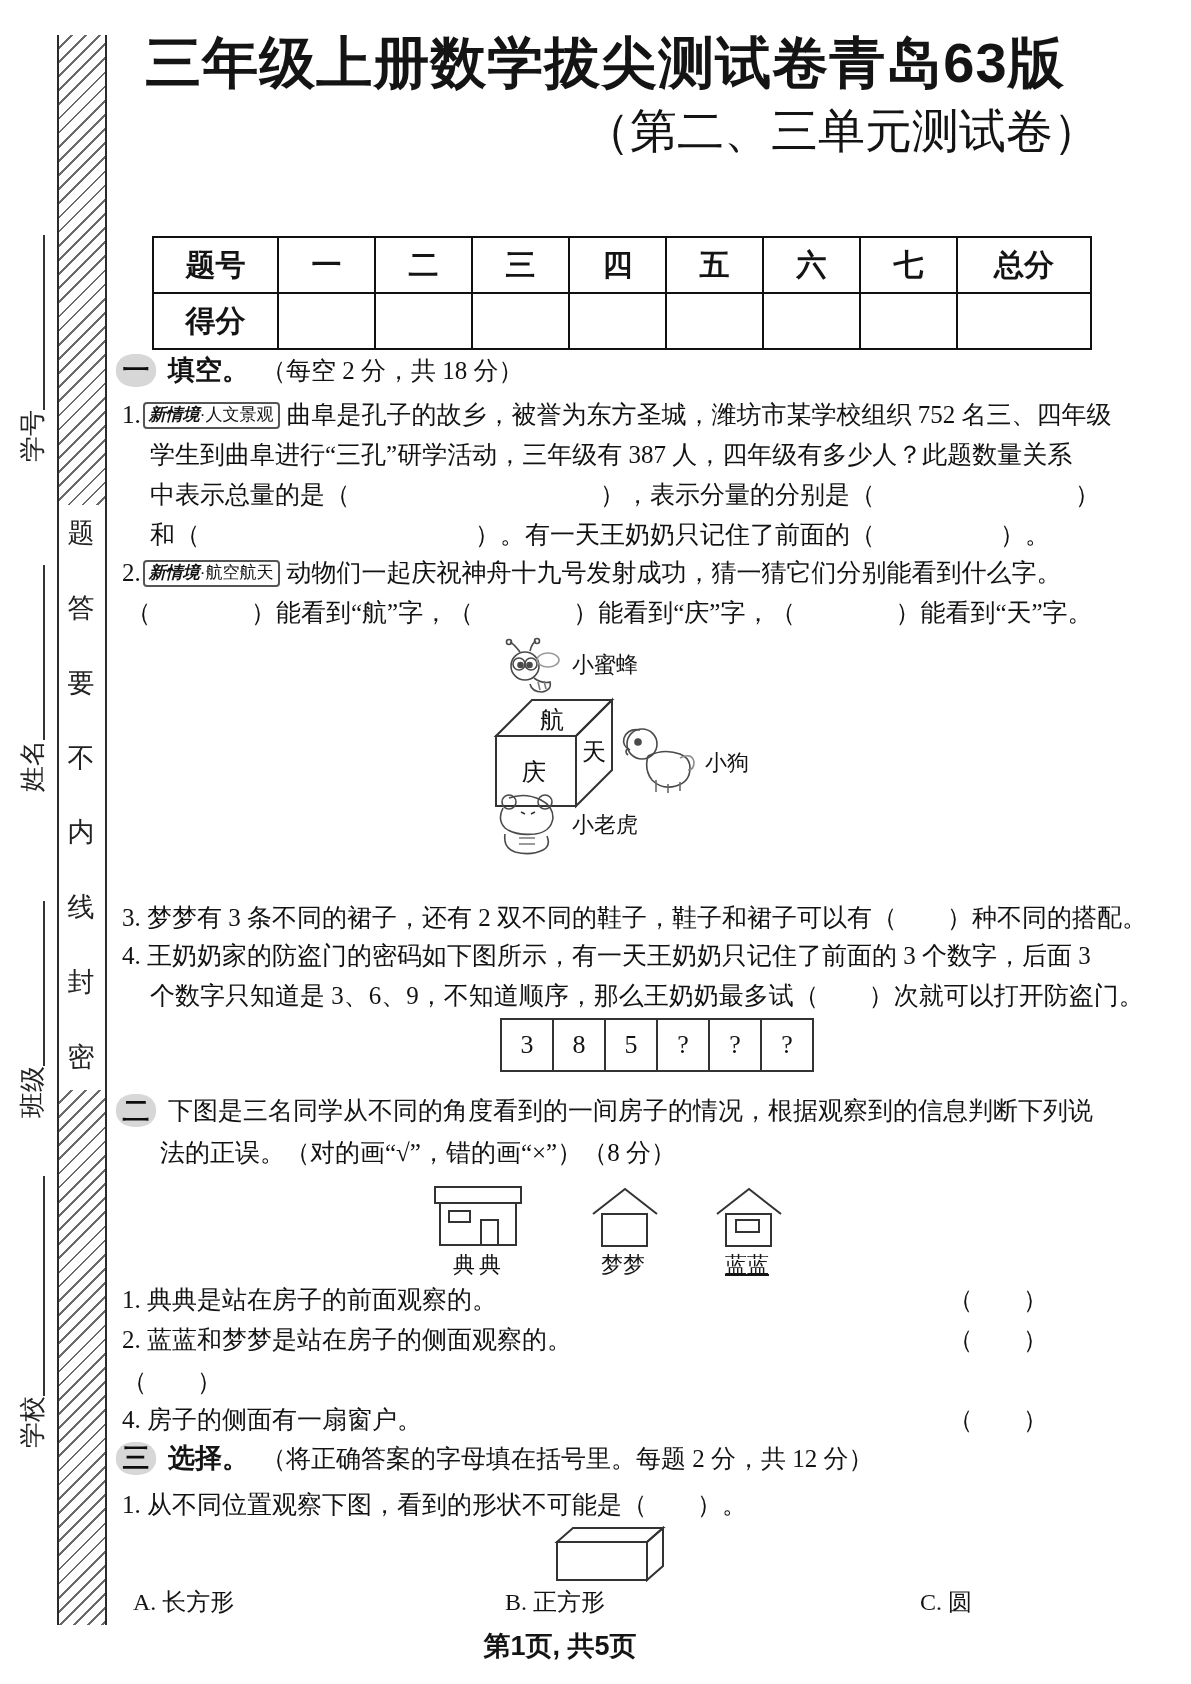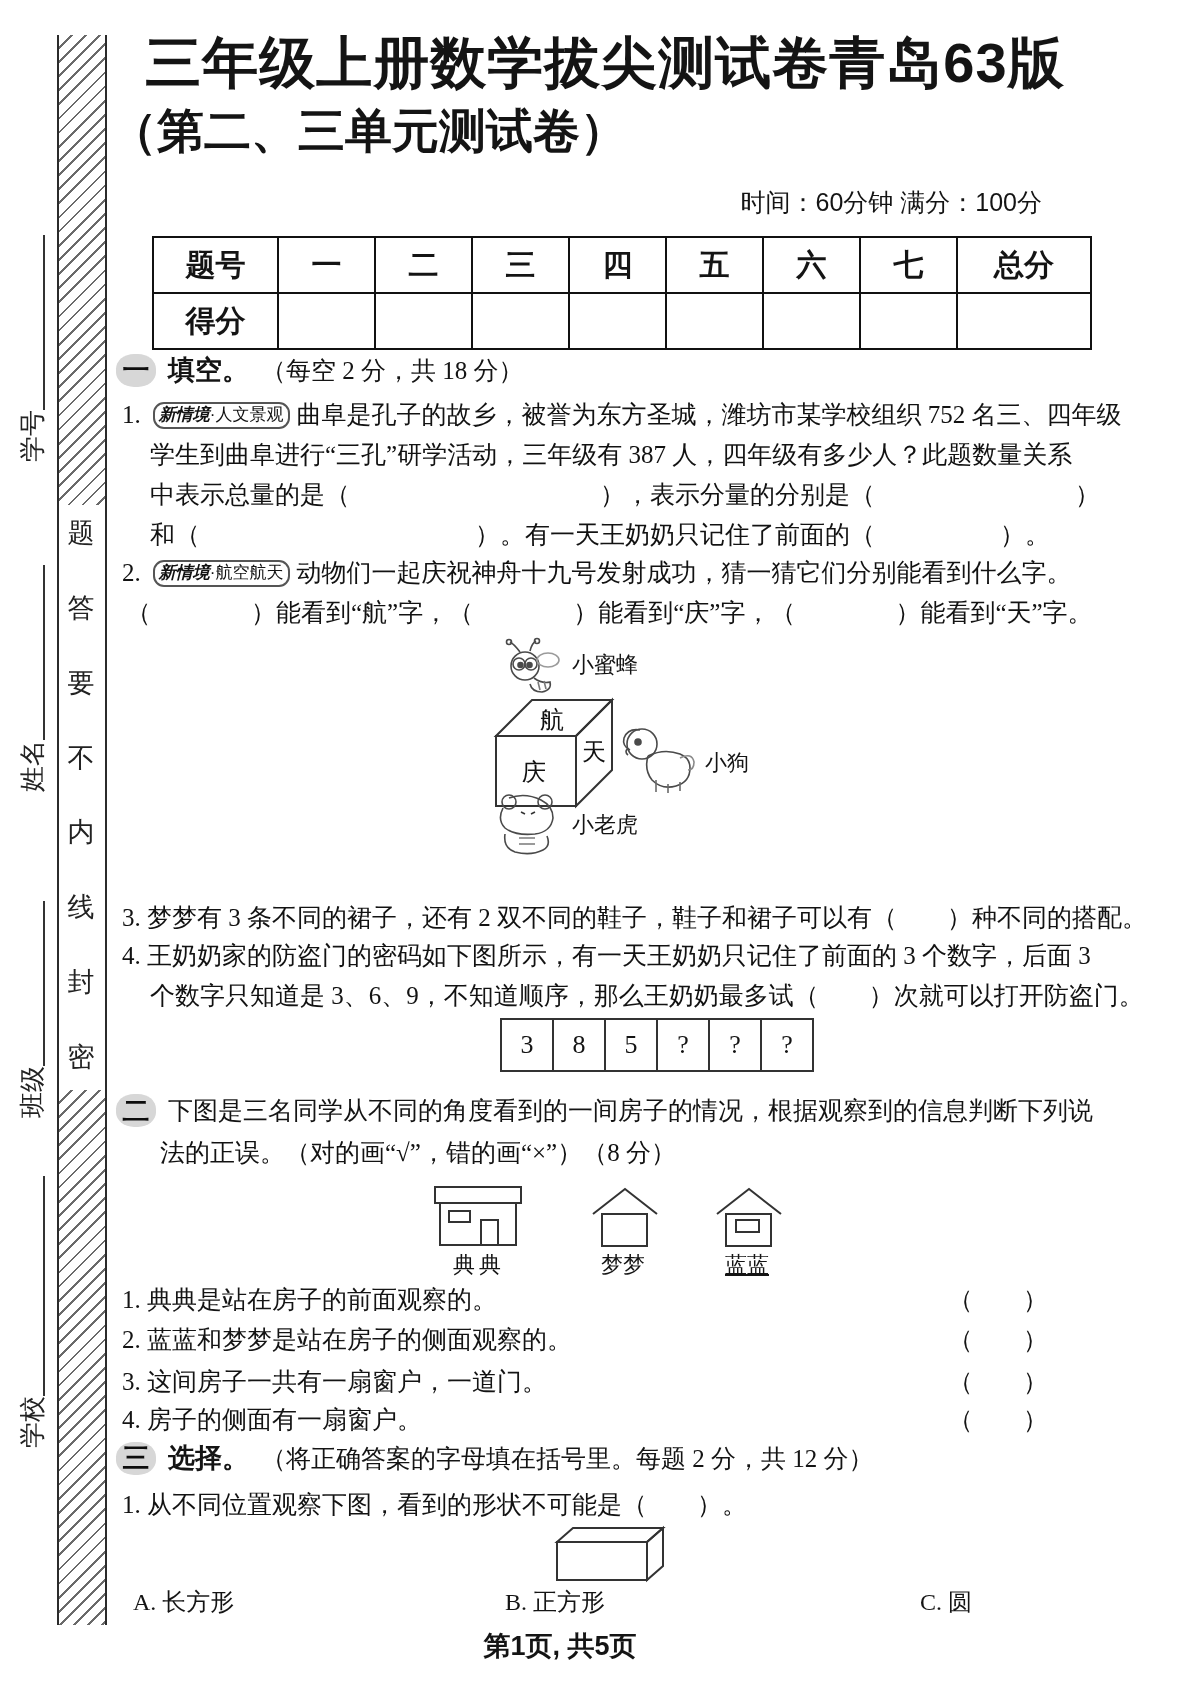--- a/index.html
+++ b/index.html
@@ -13,39 +13,39 @@
   .seal-col{position:absolute;left:56px;top:515px;width:50px;height:560px;
             display:flex;flex-direction:column;justify-content:space-between;align-items:center;
             font-size:27px;color:#222;}
   .side-field{position:absolute;left:14px;transform:rotate(-90deg);transform-origin:0 0;
               font-size:26px;color:#222;white-space:nowrap;}
   .side-field .blank{display:inline-block;border-bottom:2px solid #333;height:1.1em;vertical-align:-4px;}
 
   
   .title1{position:absolute;left:110px;top:26px;width:990px;text-align:center;
           font-family:"Liberation Sans",sans-serif;font-weight:bold;font-size:56px;letter-spacing:1px;}
-  .title2{position:absolute;left:110px;top:100px;width:990px;text-align:left;
-          font-family:"Liberation Sans",sans-serif;font-weight:bold;font-size:47px;}
+  .title2{position:absolute;left:110px;top:100px;width:990px;text-align:right;
+          font-family:"Liberation Sans",sans-serif;font-weight:normal;font-size:47px;}
   .meta{position:absolute;right:149px;top:186px;font-size:25px;font-family:"Liberation Sans",sans-serif;}
 
   
   table.score{position:absolute;left:152px;top:236px;border-collapse:collapse;table-layout:fixed;}
   table.score td{border:2.5px solid #111;text-align:center;font-size:30px;font-weight:600;
                  height:54px;padding:0;}
 
   
   .qline{position:absolute;font-size:25px;white-space:nowrap;color:#121212;}
   .secrow{position:absolute;display:flex;align-items:center;gap:12px;white-space:nowrap;}
   .marker{display:inline-flex;justify-content:center;align-items:center;
           min-width:40px;height:33px;background:#d7d7d7;border-radius:45% 45% 45% 45%;
           font-family:"Liberation Sans",sans-serif;font-weight:900;font-size:27px;color:#0d0d0d;}
   .sec-title{font-family:"Liberation Sans",sans-serif;font-weight:bold;font-size:27px;}
   .sec-note{font-size:25px;}
-  .badge{display:inline-block;border:2px solid #555;border-radius:11px;padding:0 5px 1px 4px;
-         font-size:17px;line-height:22px;vertical-align:3px;margin:0 6px 0 12px;white-space:nowrap;}
+  .badge{display:inline-block;border:2px solid #555;border-radius:4px;padding:0 5px 1px 4px;
+         font-size:17px;line-height:22px;vertical-align:3px;margin:0 6px 0 2px;white-space:nowrap;}
   .badge .b1{font-weight:bold;font-style:italic;font-family:"Liberation Sans",sans-serif;}
   .badge .b2{font-family:"Liberation Sans",sans-serif;}
 
   
   .pw{position:absolute;left:500px;top:1018px;display:flex;}
   .pw .cell{width:50px;height:50px;border:2px solid #333;margin-left:-2px;
             display:flex;align-items:center;justify-content:center;font-size:26px;}
   .pw .cell:first-child{margin-left:0;}
 
   
@@ -90,21 +90,20 @@
     <span>要</span>
     <span>不</span>
     <span>内</span>
     <span>线</span>
     <span>封</span>
     <span>密</span>
   </div>
 
   <div class="title1">三年级上册数学拔尖测试卷青岛63版</div>
   <div class="title2">（第二、三单元测试卷）</div>
-  <div class="meta">时间：60分钟  满分：100分</div>
 
   <table class="score">
     <colgroup>
       <col style="width:125px">
         <col style="width:97px">
         <col style="width:97px">
         <col style="width:97px">
       <col style="width:97px">
         <col style="width:97px">
         <col style="width:97px">
@@ -261,21 +260,20 @@
 
   <div class="stm" style="top:1283px;">
     <span><span>1.</span> <span>典典是站在房子的前面观察的。</span></span>
     <span>（　　）</span>
   </div>
   <div class="stm" style="top:1323px;">
     <span><span>2.</span> <span>蓝蓝和梦梦是站在房子的侧面观察的。</span></span>
     <span>（　　）</span>
   </div>
   <div class="stm" style="top:1365px;">
-    <span><span>3.</span> <span>这间房子一共有一扇窗户，一道门。</span></span>
     <span>（　　）</span>
   </div>
   <div class="stm" style="top:1403px;">
     <span><span>4.</span> <span>房子的侧面有一扇窗户。</span></span>
     <span>（　　）</span>
   </div>
 
   <div class="secrow" style="left:116px;top:1440px;">
     <span class="marker">三</span>
     <span class="sec-title">选择。</span>

